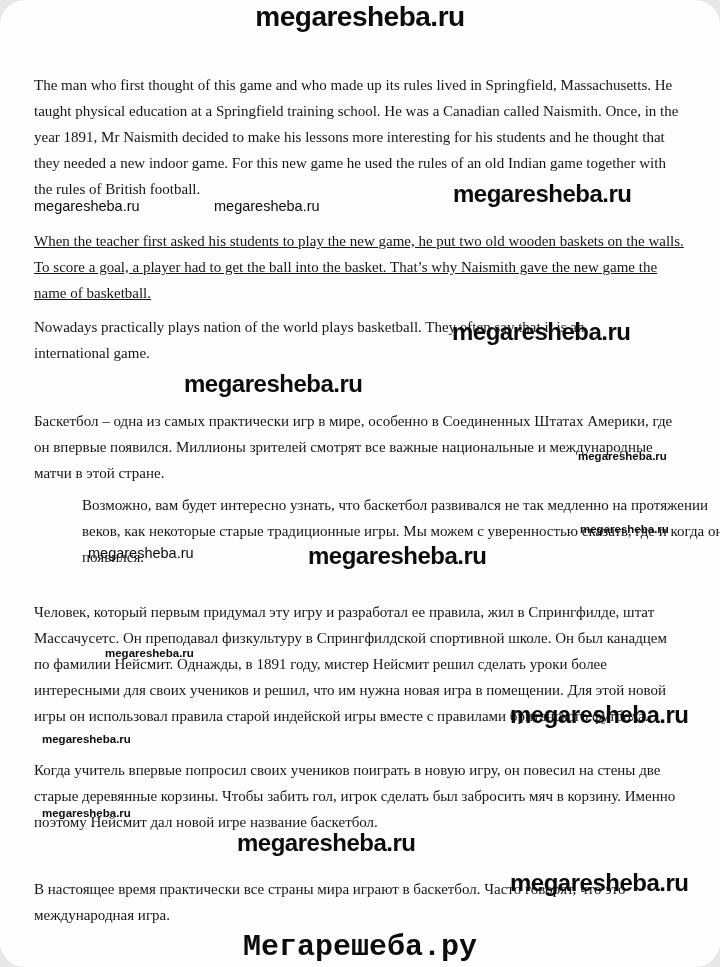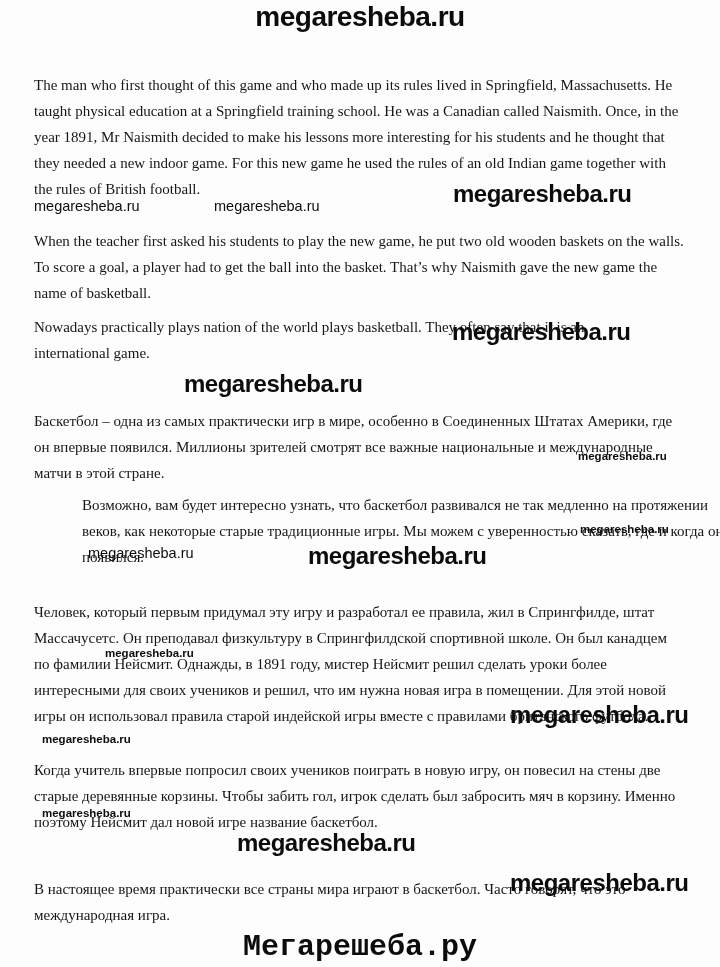--- a/index.html
+++ b/index.html
@@ -9,20 +9,21 @@
   }
   .page {
     position: relative;
     width: 720px;
     height: 967px;
     margin: 0 auto;
     background: #fdfdfd;
     overflow: hidden;
     font-family: "Liberation Serif", serif;
     color: #161616;
+    border-radius: 25px;
   }
   .header-wm {
     position: absolute;
     top: 1px;
     left: 0;
     width: 100%;
     text-align: center;
     font-family: "Liberation Sans", sans-serif;
     font-weight: bold;
     font-size: 28px;
@@ -31,21 +32,21 @@
   }
   .para {
     position: absolute;
     left: 34px;
     width: 650px;
     font-size: 15px;
     line-height: 26px;
     text-align: left;
   }
   #p-en-1 { top: 57px; }
-  #p-en-2 { top: 213px; }
+  #p-en-2 { top: 213px; text-decoration: underline; }
   #p-en-3 { top: 299px; width: 560px; }
   #p-ru-1 { top: 393px; }
   #p-ru-2 { top: 477px; margin-left: 48px; }
   #p-ru-3 { top: 584px; }
   #p-ru-4 { top: 742px; }
   #p-ru-5 { top: 852px; margin-top: 24px; }
   .wm {
     position: absolute;
     font-family: "Liberation Sans", sans-serif;
     white-space: nowrap;

